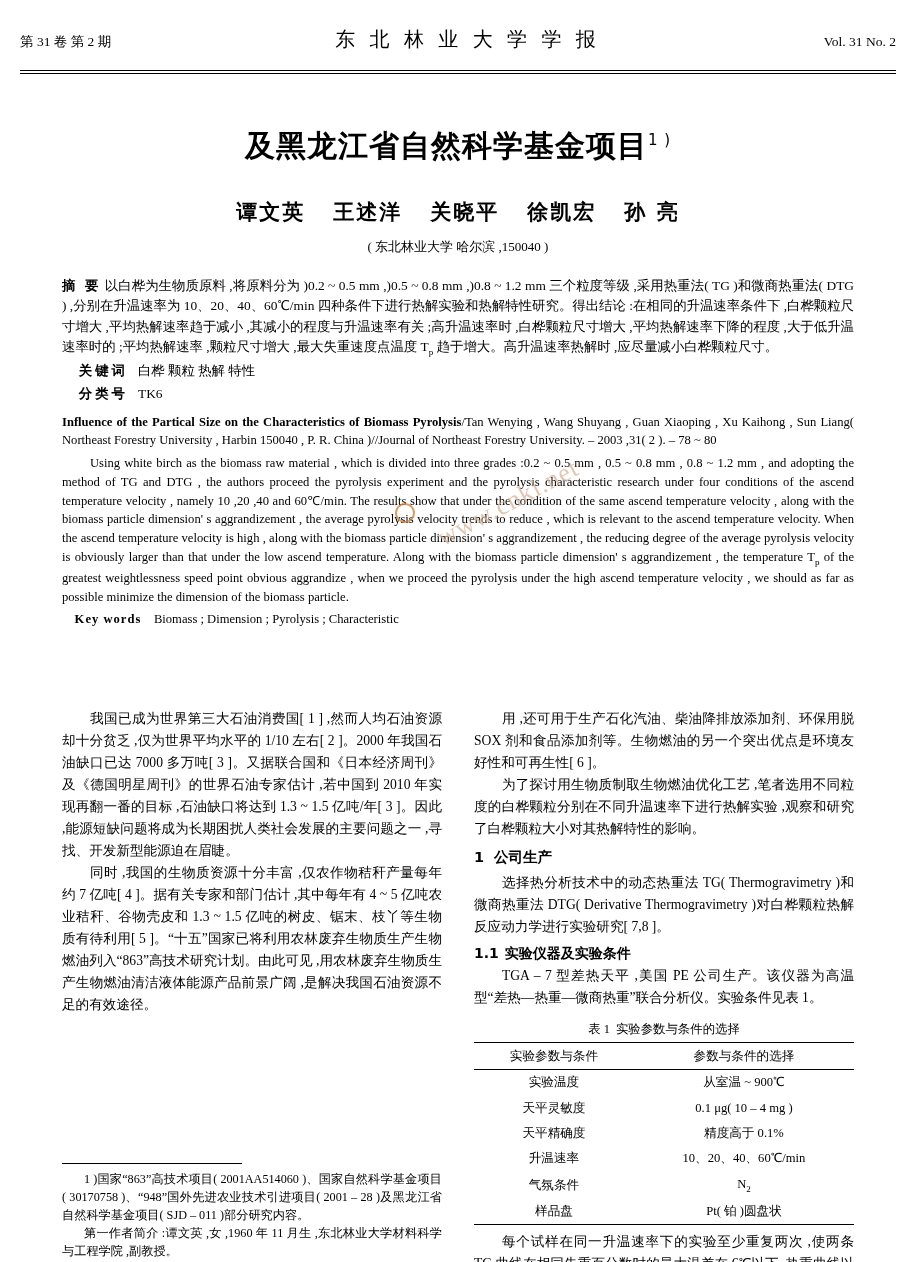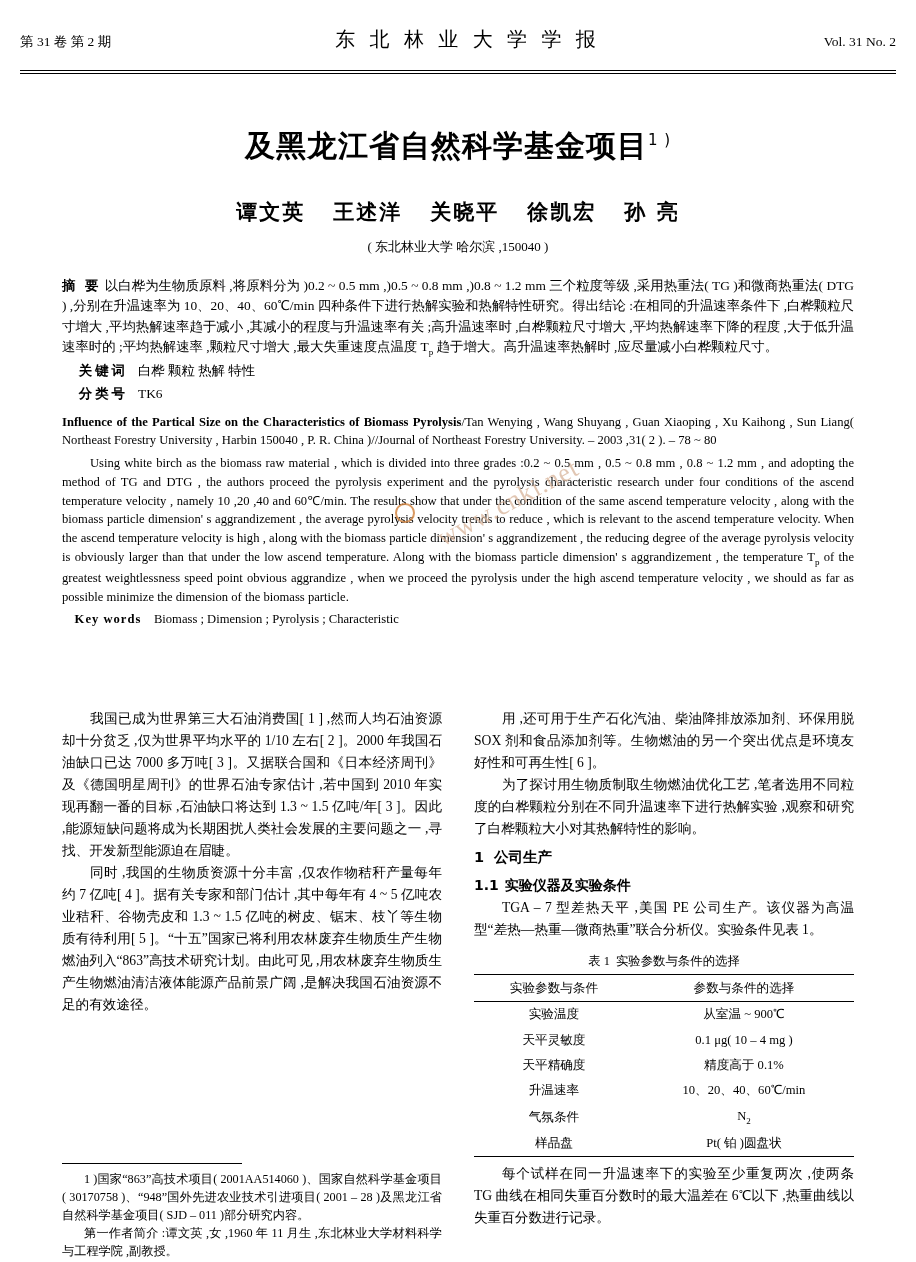--- a/index.html
+++ b/index.html
@@ -192,20 +192,21 @@
       <p>我国已成为世界第三大石油消费国[ 1 ] ,然而人均石油资源却十分贫乏 ,仅为世界平均水平的 1/10 左右[ 2 ]。2000 年我国石油缺口已达 7000 多万吨[ 3 ]。又据联合国和《日本经济周刊》及《德国明星周刊》的世界石油专家估计 ,若中国到 2010 年实现再翻一番的目标 ,石油缺口将达到 1.3 ~ 1.5 亿吨/年[ 3 ]。因此 ,能源短缺问题将成为长期困扰人类社会发展的主要问题之一 ,寻找、开发新型能源迫在眉睫。</p>
       <p>同时 ,我国的生物质资源十分丰富 ,仅农作物秸秆产量每年约 7 亿吨[ 4 ]。据有关专家和部门估计 ,其中每年有 4 ~ 5 亿吨农业秸秆、谷物壳皮和 1.3 ~ 1.5 亿吨的树皮、锯末、枝丫等生物质有待利用[ 5 ]。“十五”国家已将利用农林废弃生物质生产生物燃油列入“863”高技术研究计划。由此可见 ,用农林废弃生物质生产生物燃油清洁液体能源产品前景广阔 ,是解决我国石油资源不足的有效途径。</p>
     </div>
     <div class="col col-r">
       <p>用 ,还可用于生产石化汽油、柴油降排放添加剂、环保用脱 SOX 剂和食品添加剂等。生物燃油的另一个突出优点是环境友好性和可再生性[ 6 ]。</p>
       <p>为了探讨用生物质制取生物燃油优化工艺 ,笔者选用不同粒度的白桦颗粒分别在不同升温速率下进行热解实验 ,观察和研究了白桦颗粒大小对其热解特性的影响。</p>
 
       <div class="sec-h">
         <span class="num">1</span><span>公司生产</span>
       </div>
+      <p>选择热分析技术中的动态热重法 TG( Thermogravimetry )和微商热重法 DTG( Derivative Thermogravimetry )对白桦颗粒热解反应动力学进行实验研究[ 7,8 ]。</p>
 
       <div class="subsec-h">
         <span class="num">1.1</span><span>实验仪器及实验条件</span>
       </div>
       <p>TGA – 7 型差热天平 ,美国 PE 公司生产。该仪器为高温型“差热—热重—微商热重”联合分析仪。实验条件见表 1。</p>
 
       <div class="tbl-cap">
         <span class="tnum">表 1</span><span>实验参数与条件的选择</span>
       </div>
       <table class="params">

